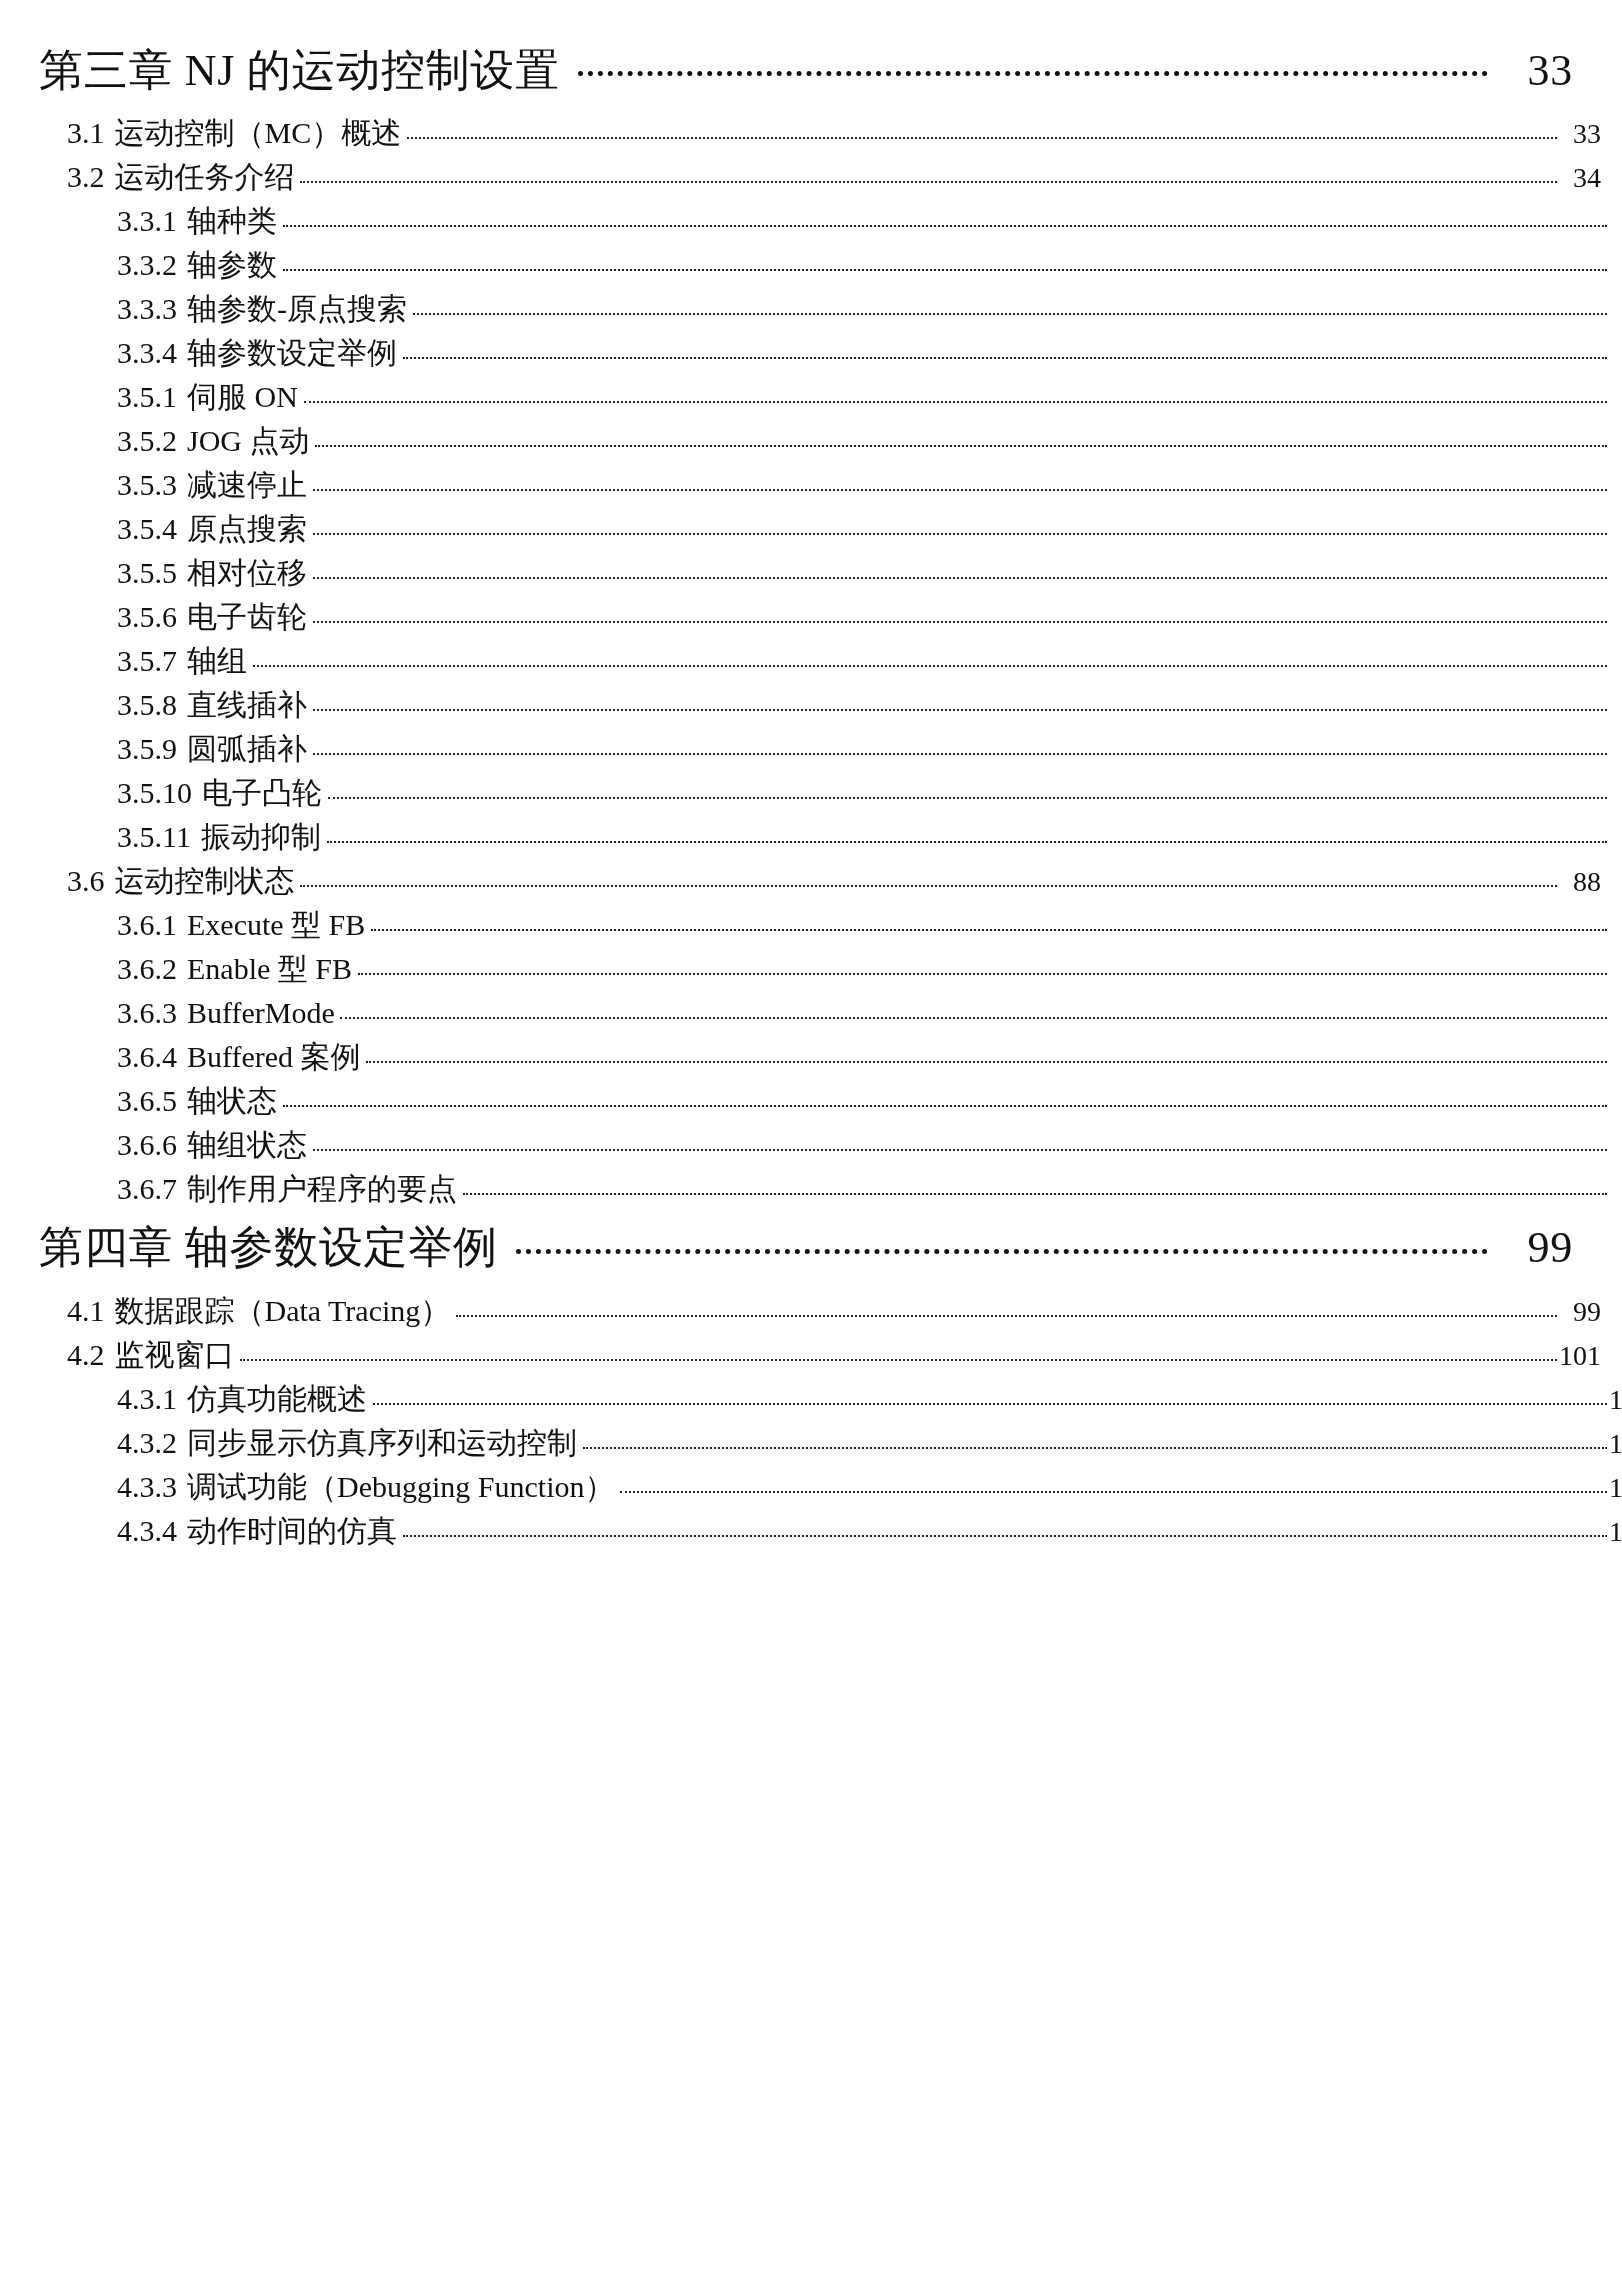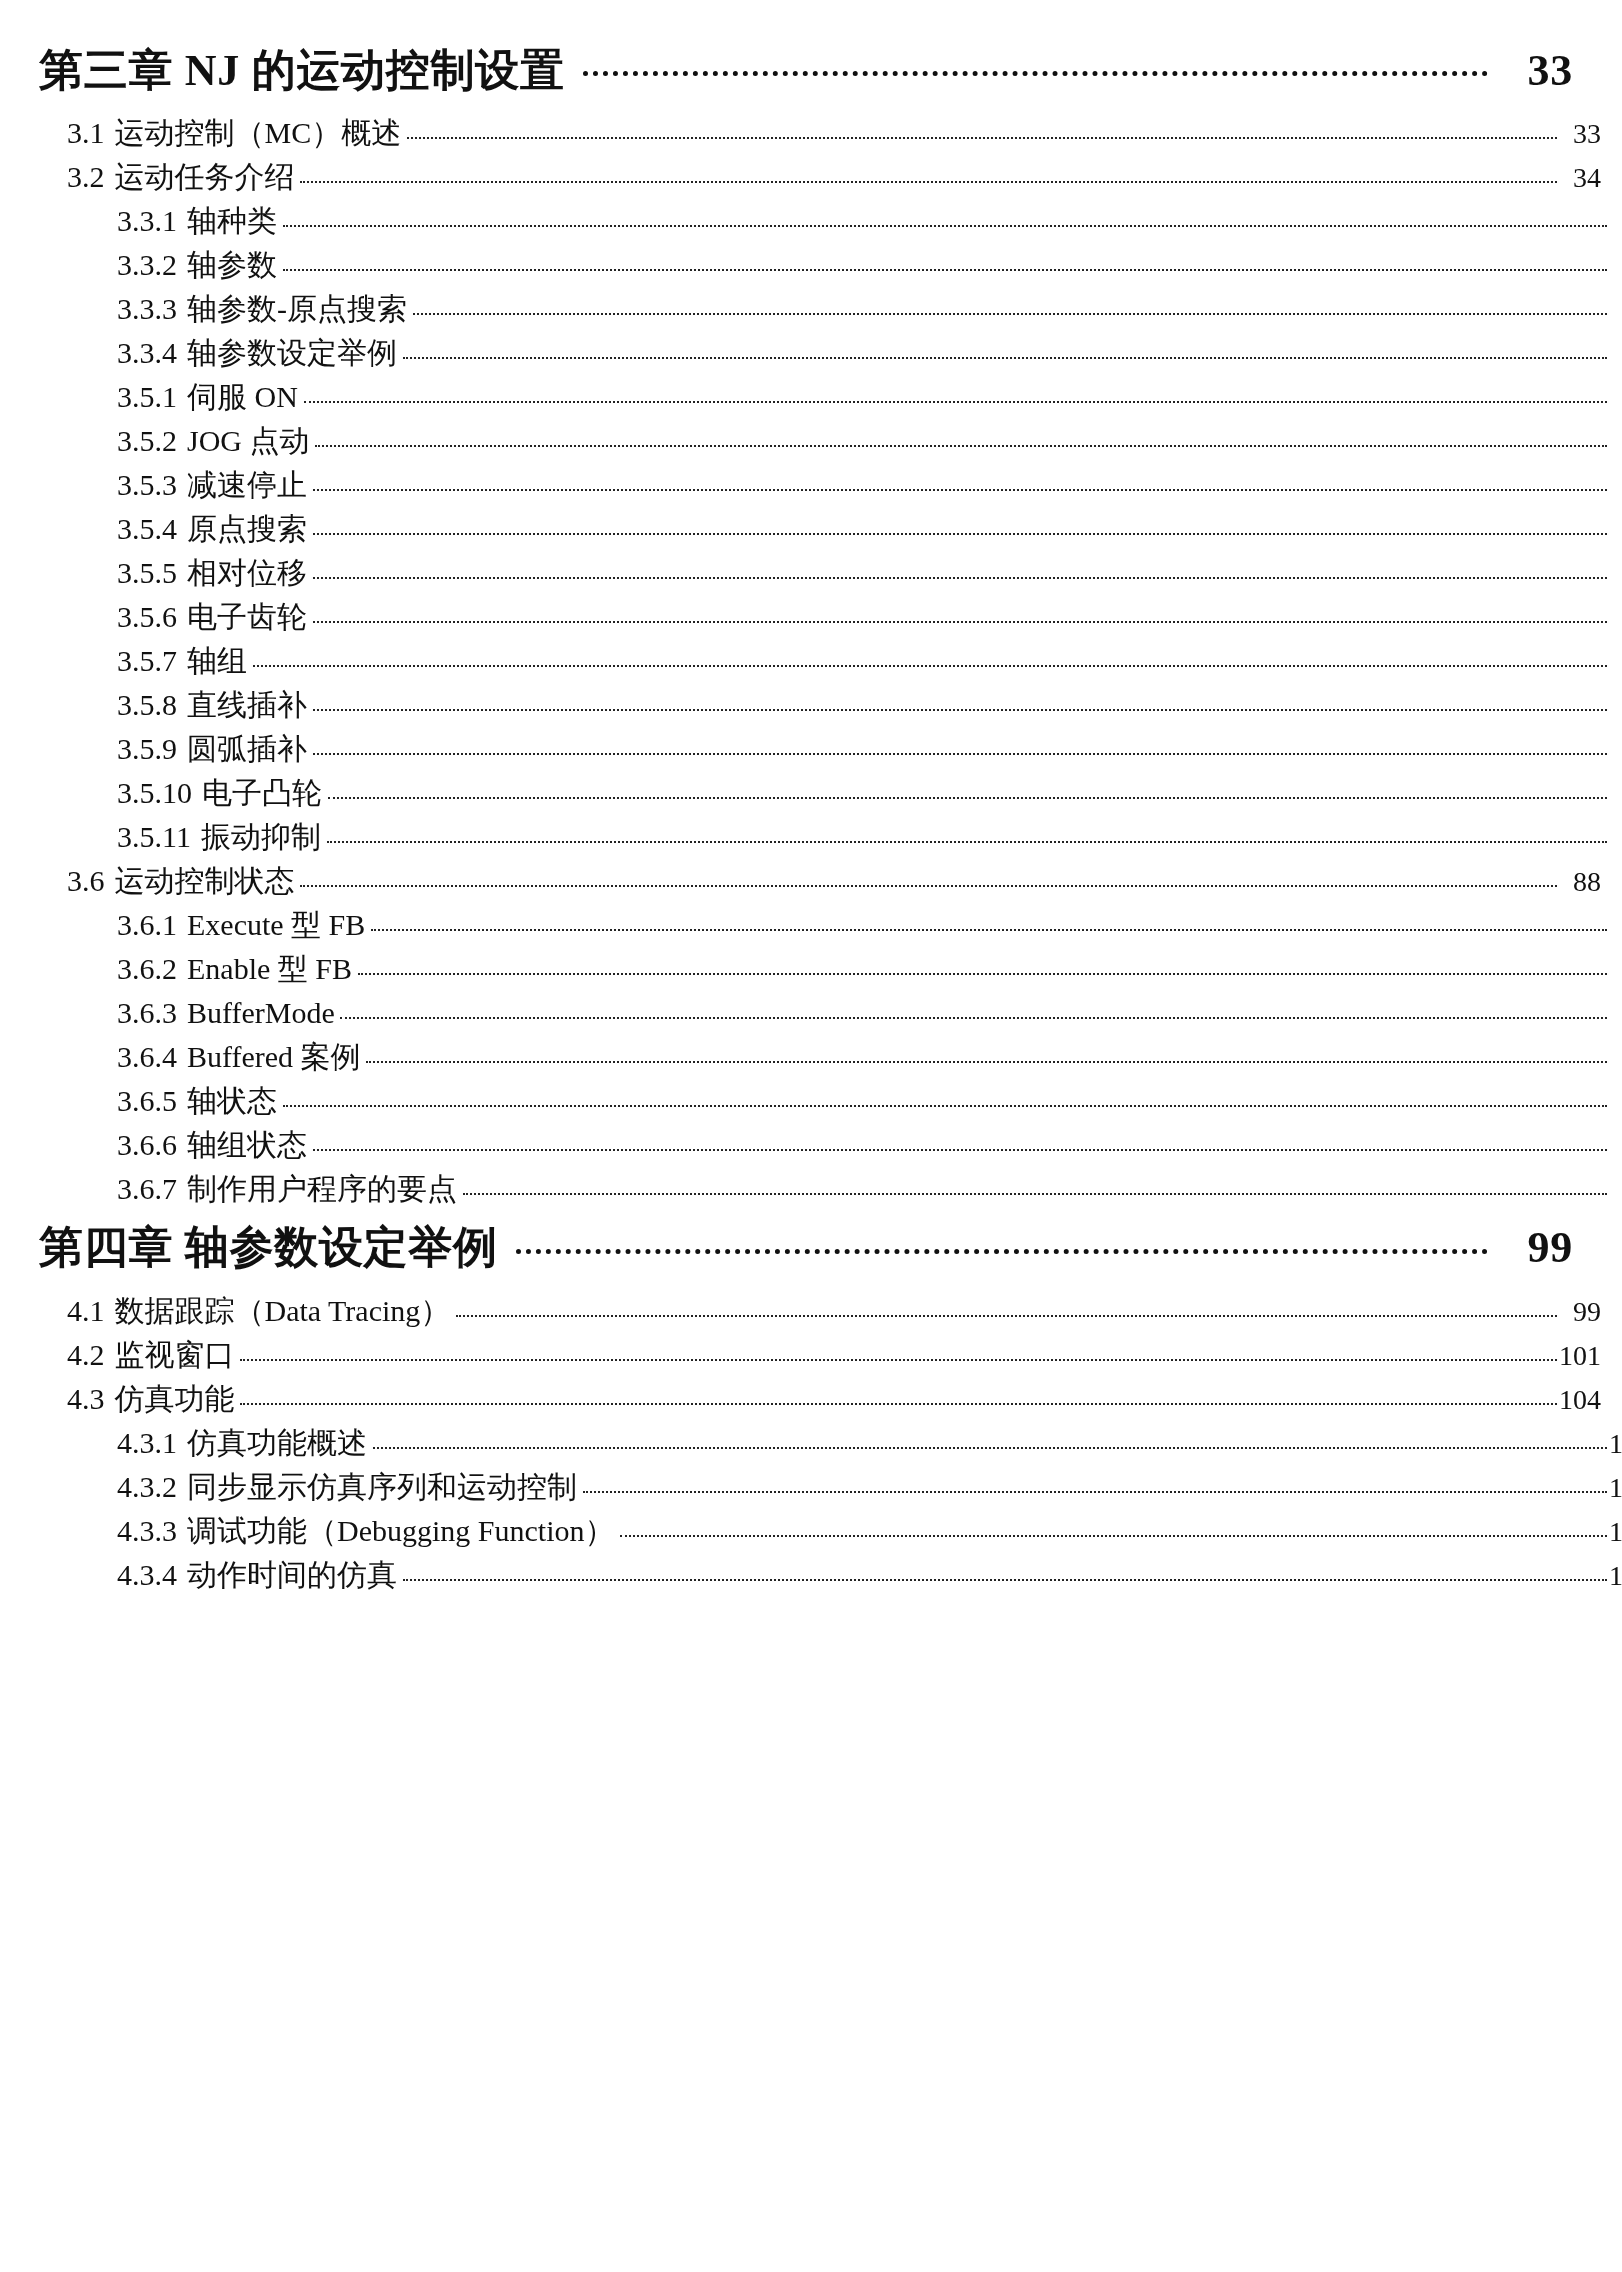--- a/index.html
+++ b/index.html
@@ -21,21 +21,21 @@
     height: 2273px;
     box-sizing: border-box;
     padding: 28px 50px 0 39px;
   }
 
   
   .chapter {
     display: flex;
     align-items: baseline;
     width: 100%;
-    font-weight: bold;
+    font-weight: normal;
     font-size: 44px;
     letter-spacing: 0.7px;
     margin-top: 12.8px;
     margin-bottom: 18.5px;
   }
   .chapter .ch-title {
     white-space: nowrap;
     padding-right: 11.4px;
   }
   .chapter .leader {
@@ -274,26 +274,20 @@
         <span class="label">数据跟踪（Data Tracing）</span>
         <span class="leader"></span>
         <span class="pg">99</span>
       </div>
       <div class="entry lvl1">
         <span class="num">4.2</span>
         <span class="label">监视窗口</span>
         <span class="leader"></span>
         <span class="pg">101</span>
       </div>
-      <div class="entry lvl1">
-        <span class="num">4.3</span>
-        <span class="label">仿真功能</span>
-        <span class="leader"></span>
-        <span class="pg">104</span>
-      </div>
       <div class="entry lvl2">
         <span class="num">4.3.1</span>
         <span class="label">仿真功能概述</span>
         <span class="leader"></span>
         <span class="pg">104</span>
       </div>
       <div class="entry lvl2">
         <span class="num">4.3.2</span>
         <span class="label">同步显示仿真序列和运动控制</span>
         <span class="leader"></span>

